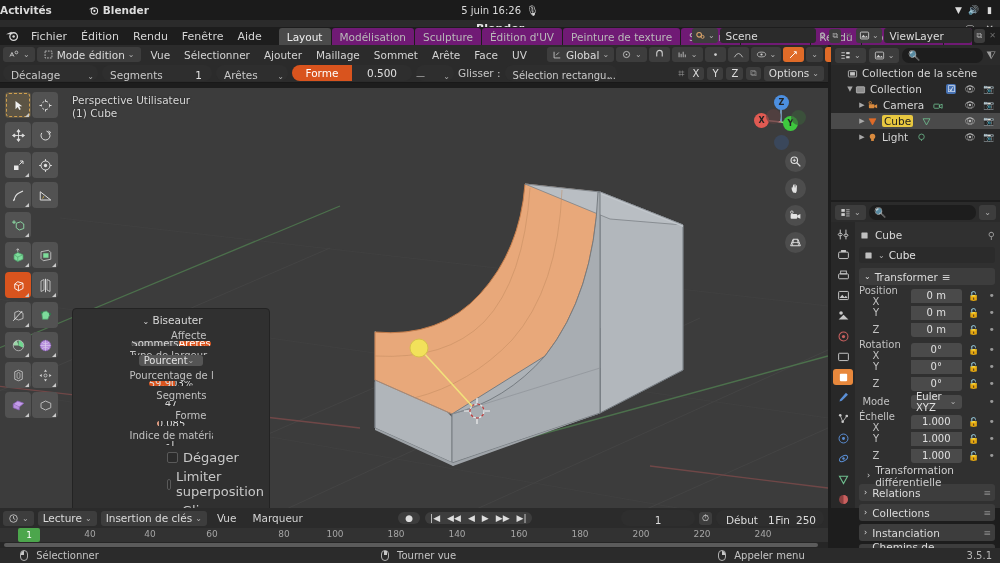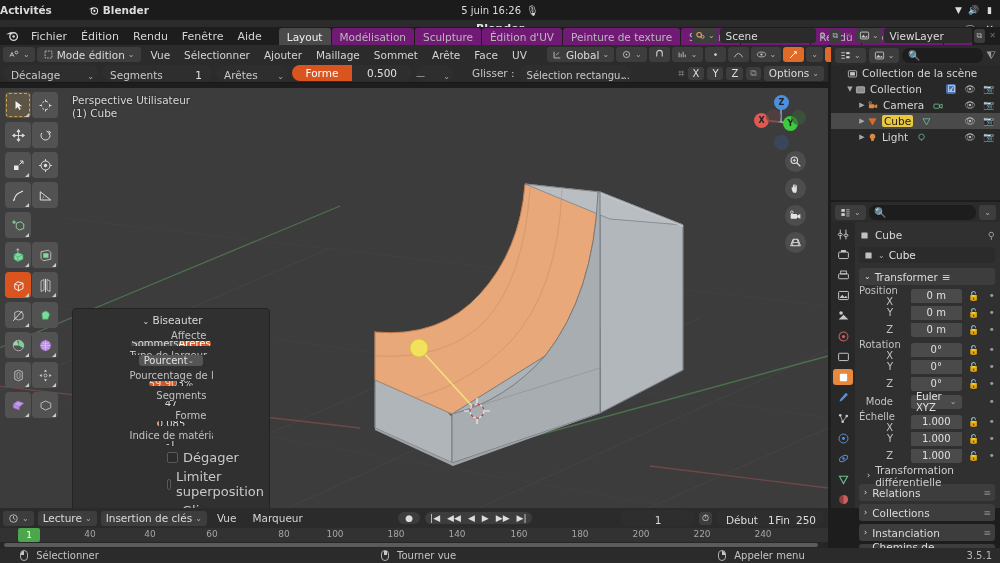--- a/index.html
+++ b/index.html
@@ -156,21 +156,21 @@
   .pr-tabs { position:absolute; left:0; top:20px; width:24px; bottom:0; background:#282828;
      display:flex; flex-direction:column; align-items:center; padding-top:4px; gap:4px;}
   .pr-tab { width: 20px; height: 18px; display:flex; align-items:center; justify-content:center; border-radius:3px; font-size:11px;}
   .pr-tab.active { background: #e8883c; }
   .pr-body { position:absolute; left:24px; top:20px; right:0; bottom:0; padding: 4px 5px 0 4px; }
   .bc { display: flex; align-items: center; gap: 5px; font-size: 10.5px; color: #d8d8d8; height: 18px;}
   .namefield { display:flex; align-items:center; gap:4px; background:#2b2b2b; height:16px; border-radius:3px; padding:0 4px; margin: 3px 0 5px 0;}
   .panel-hd { background: #3d3d3d; height: 17px; display:flex; align-items:center; gap:4px;
       padding: 0 5px; border-radius:3px; font-size:10.5px; color:#dcdcdc; margin-bottom: 3px;}
   .prow { display:flex; align-items:center; height:15px; margin-bottom:2px; }
-  .plabel { width:52px; text-align:right; padding-right:18px; font-size:10px; color:#c2c2c2; }
+  .plabel { width:52px; text-align:center; padding-right:18px; font-size:10px; color:#c2c2c2; }
   .pval { flex:1; height:14px; background:#4a4a4a; display:flex; align-items:center; justify-content:center;
      font-size:10px; color:#e0e0e0; }
   .pgrp-top .pval { border-radius: 3px 3px 0 0; }
   .pgrp-mid .pval { }
   .pgrp-bot .pval { border-radius: 0 0 3px 3px; }
   .plock { width:24px; display:flex; align-items:center; justify-content:center; gap:5px; color:#9a9a9a; font-size:9px;}
   .pdot { color:#9a9a9a; font-size:11px; margin-left:3px;}
   .sub-hd { display:flex; align-items:center; gap:5px; font-size:10.5px; color:#cfcfcf; height:17px; padding-left:8px;}
   .acc { background:#3d3d3d; height:17px; border-radius:3px; display:flex; align-items:center; gap:5px;
      padding: 0 5px; font-size:10.5px; color:#dcdcdc; margin-bottom:3px;}
@@ -427,21 +427,21 @@
       <span class="drop-caret">⌄</span>
     </div>
     <div style="display:flex; height:16px; border-radius:8px; overflow:hidden; width:120px">
       <div style="width:60px;background:#d9541e;color:#fff;display:flex;align-items:center;justify-content:center;font-size:10.5px">Forme</div>
       <div style="flex:1;background:#2e2e2e;display:flex;align-items:center;justify-content:center;font-size:10.5px">0.500</div>
     </div>
     <div class="round-field" style="width:38px">
       <span style="font-size:9px;color:#bbb">—</span>
       <span class="drop-caret">⌄</span>
     </div>
-    <div style="margin-left:14px;font-size:10.5px;color:#c6c6c6">Glisser :</div>
+    <div style="margin-left:0;font-size:10.5px;color:#c6c6c6">Glisser :</div>
     <div class="round-field" style="width:112px">
       <span class="rf-label" style="font-size:10px">Sélection rectangu...</span>
       <span class="drop-caret">⌄</span>
     </div>
 
     <div style="margin-left:auto;display:flex;align-items:center;gap:3px;padding-right:4px">
       <span style="color:#9a9a9a;font-size:11px">⌗</span>
       <span style="background:#3d3d3d;border-radius:3px;padding:1px 5px;font-size:10px">X</span>
       <span style="background:#3d3d3d;border-radius:3px;padding:1px 5px;font-size:10px">Y</span>
       <span style="background:#3d3d3d;border-radius:3px;padding:1px 5px;font-size:10px">Z</span>

